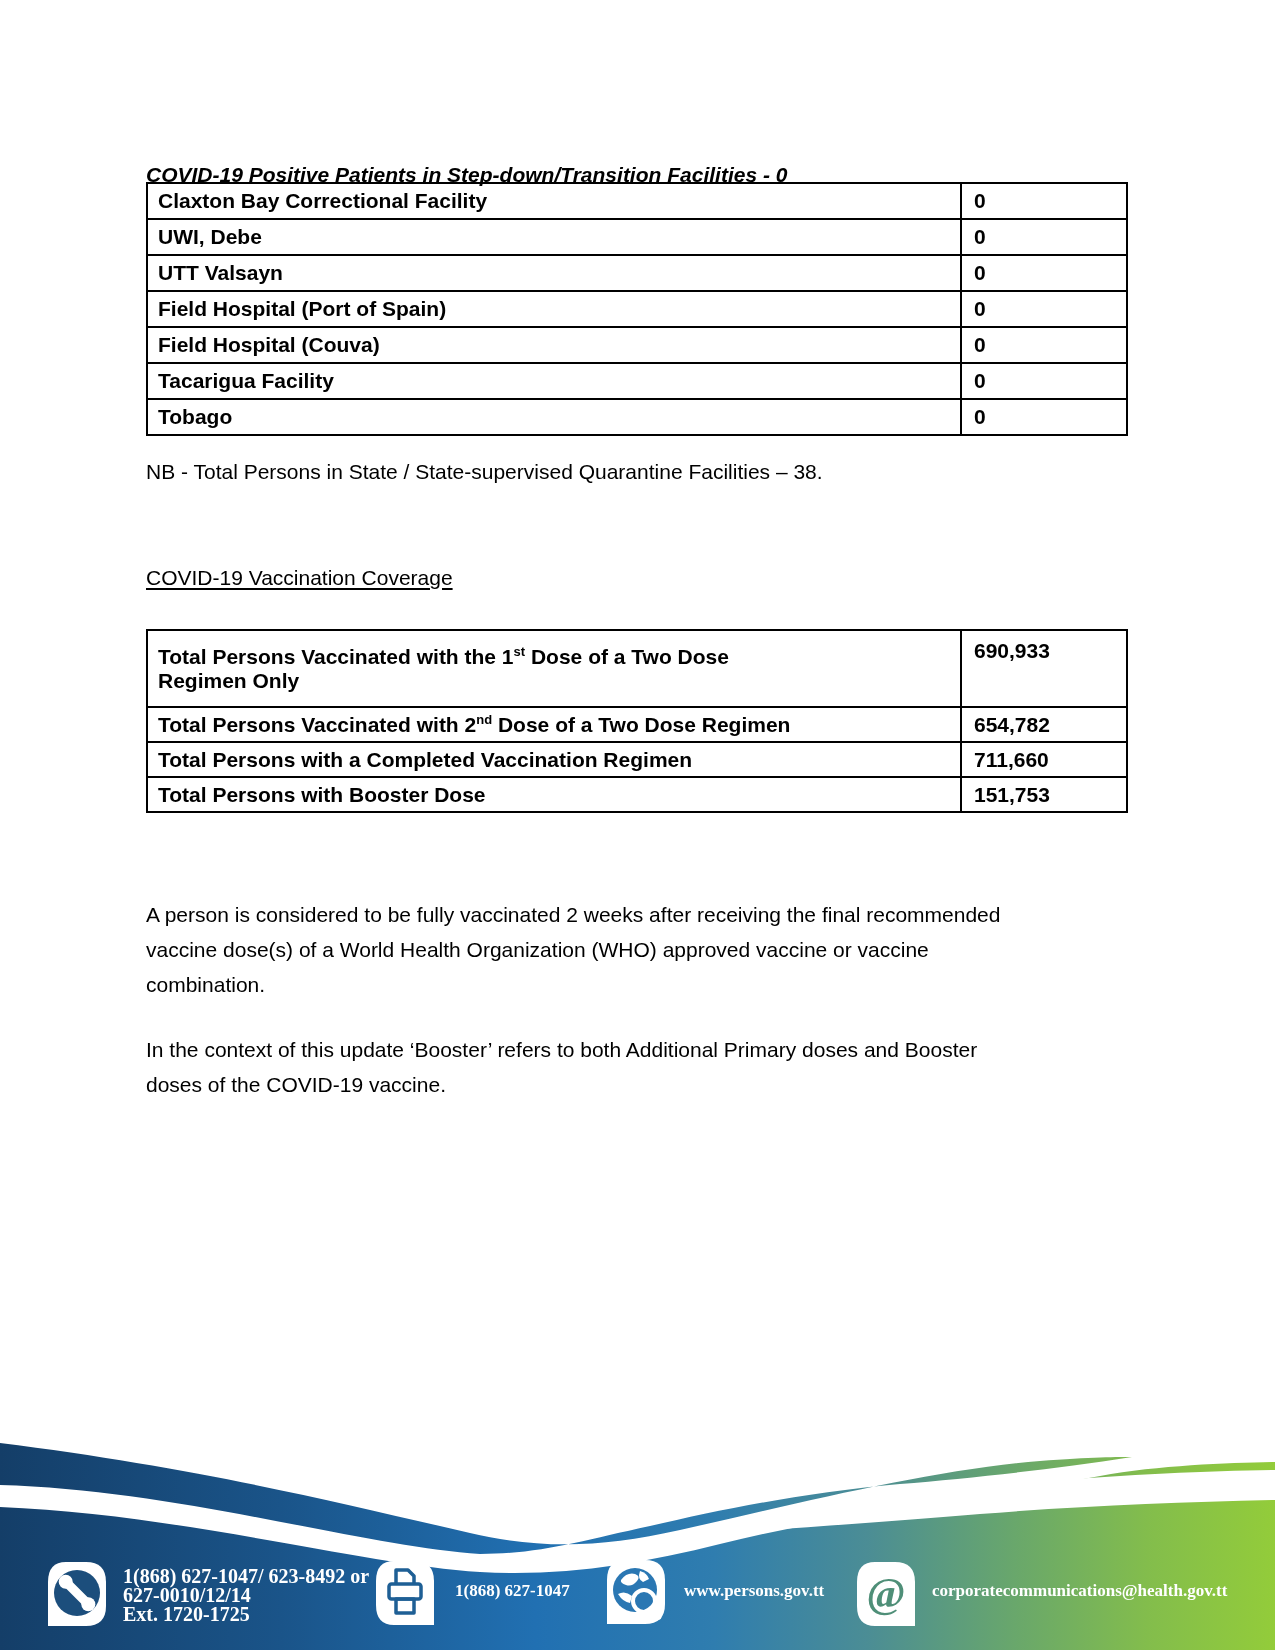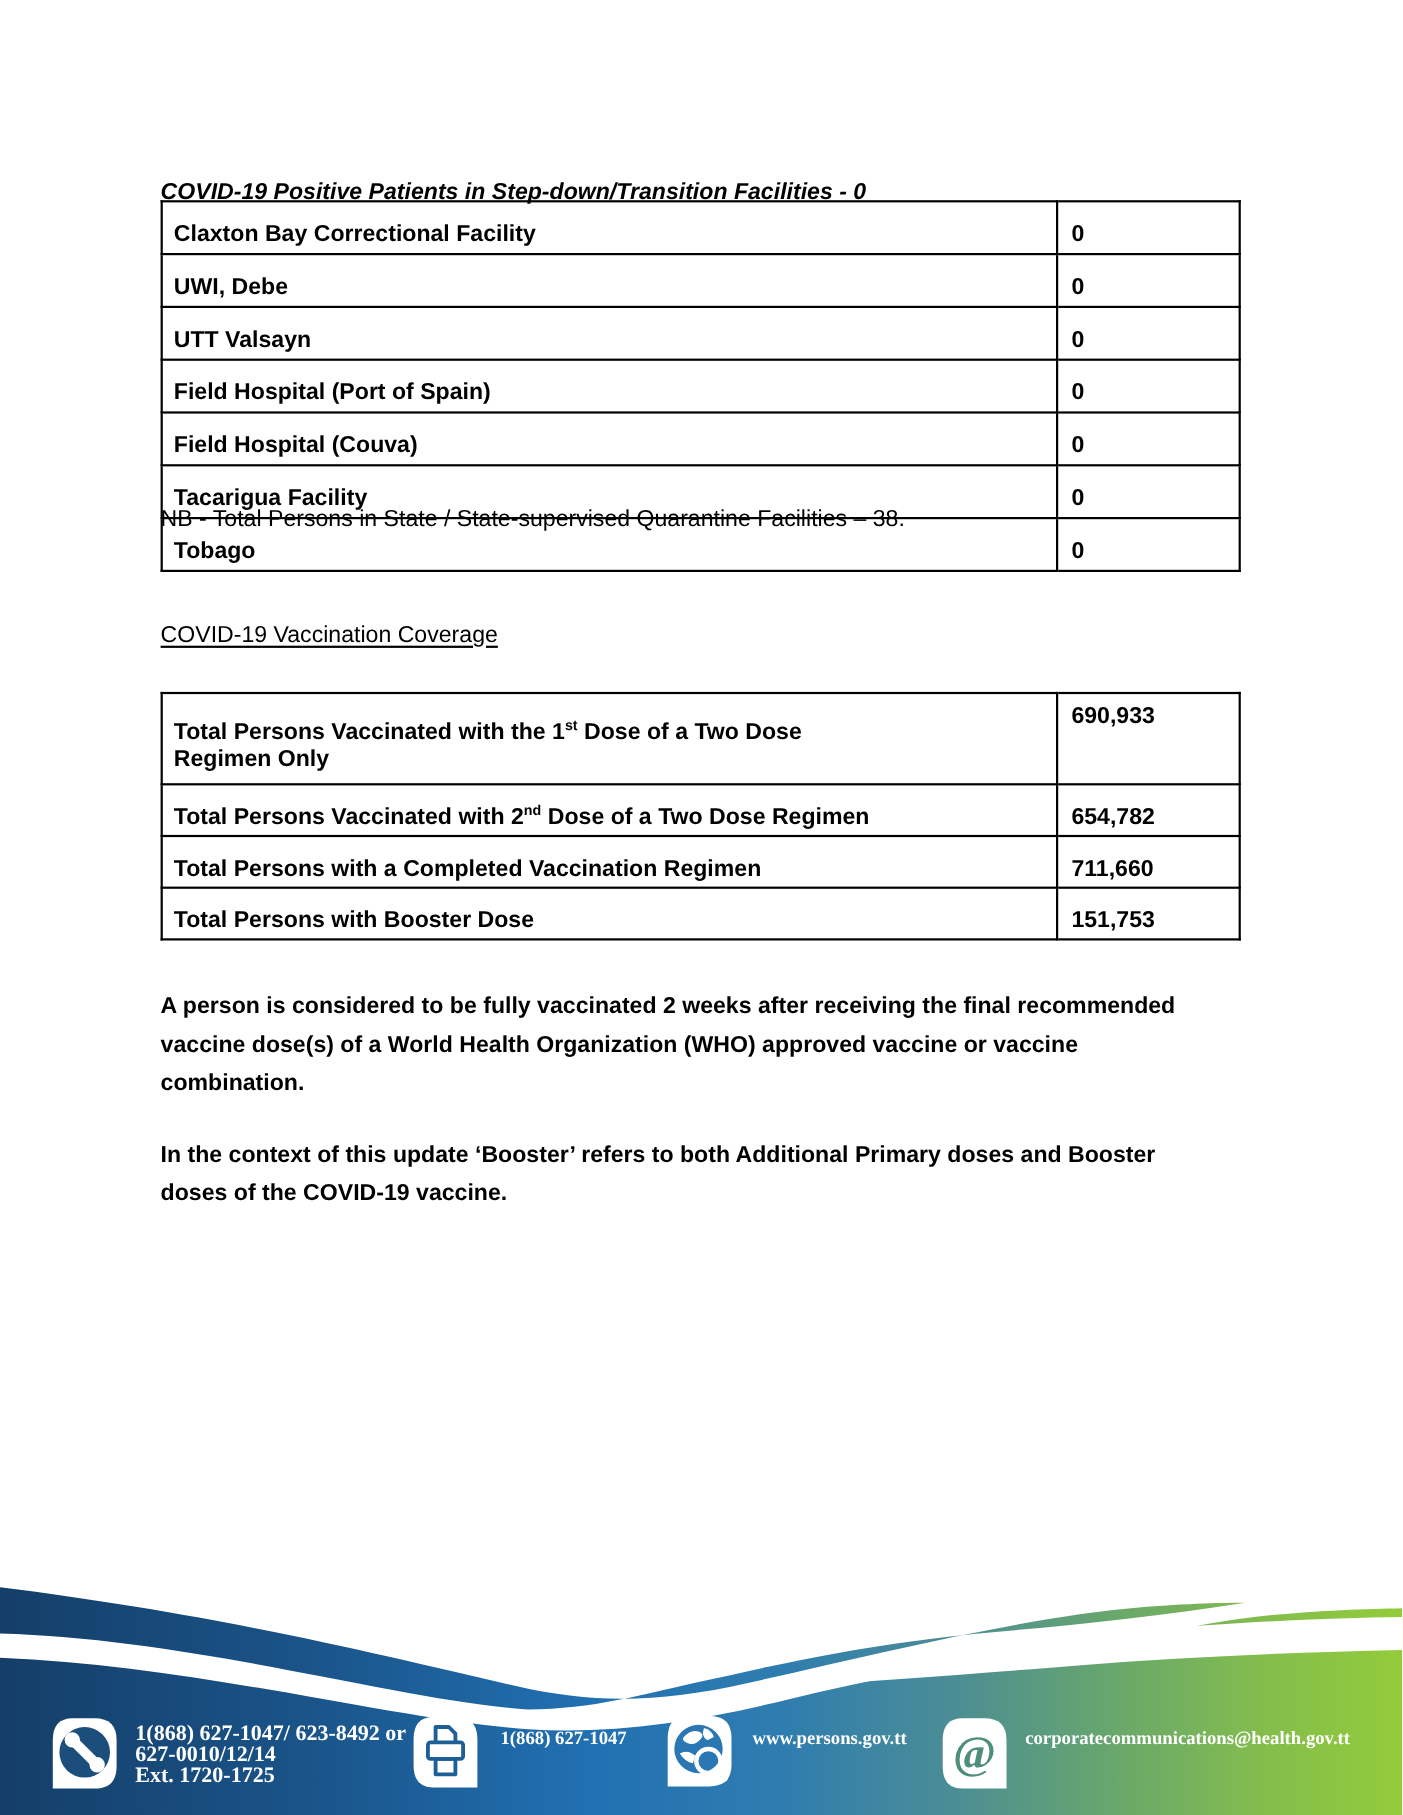--- a/index.html
+++ b/index.html
@@ -18,21 +18,21 @@
     letter-spacing:0;
     font-style:italic;
   }
   table.datatable{
     border-collapse:collapse;
     table-layout:fixed;
   }
   table.datatable td{
     border:2px solid #000;
     font-size:21px;font-weight:bold;
-    padding:14px 4px 2px 10px;
+    padding:2px 4px 2px 10px;
     vertical-align:middle;
     overflow:hidden;
   }
   .t1{left:146px;top:182px;width:980px;}
   .t1 td{height:30px;}
   .t1 td.val, .t2 td.val{padding-left:12px;}
   .t2{left:146px;top:629px;width:980px;}
   .t2 tr td{height:29px;}
   .t2 tr.tall td{height:65px;}
   .t2 sup{font-size:13px;line-height:0;}
@@ -46,21 +46,20 @@
     left:146px;top:566px;
     font-size:21px;
     text-decoration:underline;
     text-underline-offset:3px;
   }
   .bodypara{
     left:146px;top:0;
     width:1010px;
     font-size:21px;line-height:35px;
     white-space:pre-line;
-    font-weight:bold;
   }
   .p1{top:897px;}
   .p2{top:1032px;}
   .footer-wrap{
     left:0;top:1378px;width:1275px;height:272px;
   }
   .footer-art{
     position:absolute;left:0;top:0;width:1275px;height:272px;display:block;
   }
   .contact-icon{position:absolute;width:64px;height:70px;}
@@ -69,21 +68,21 @@
     position:absolute;
     color:#ffffff;
     font-family:"Liberation Serif", serif;
     font-weight:bold;
   }
   .phone-lines{
     left:123px;top:189px;
     font-size:20px;line-height:19px;
     white-space:pre-line;
   }
-  .single-line{font-size:17px;top:192px;}
+  .single-line{font-size:17px;top:203px;}
   .fax-text{left:455px;}
   .web-text{left:684px;}
   .email-text{left:932px;}
   
   .icon-phone{left:44px;top:182px;}
   .icon-fax{left:372px;top:181px;}
   .icon-globe{left:603px;top:180px;}
   .icon-at{left:853px;top:182px;}
 </style>
 </head>

